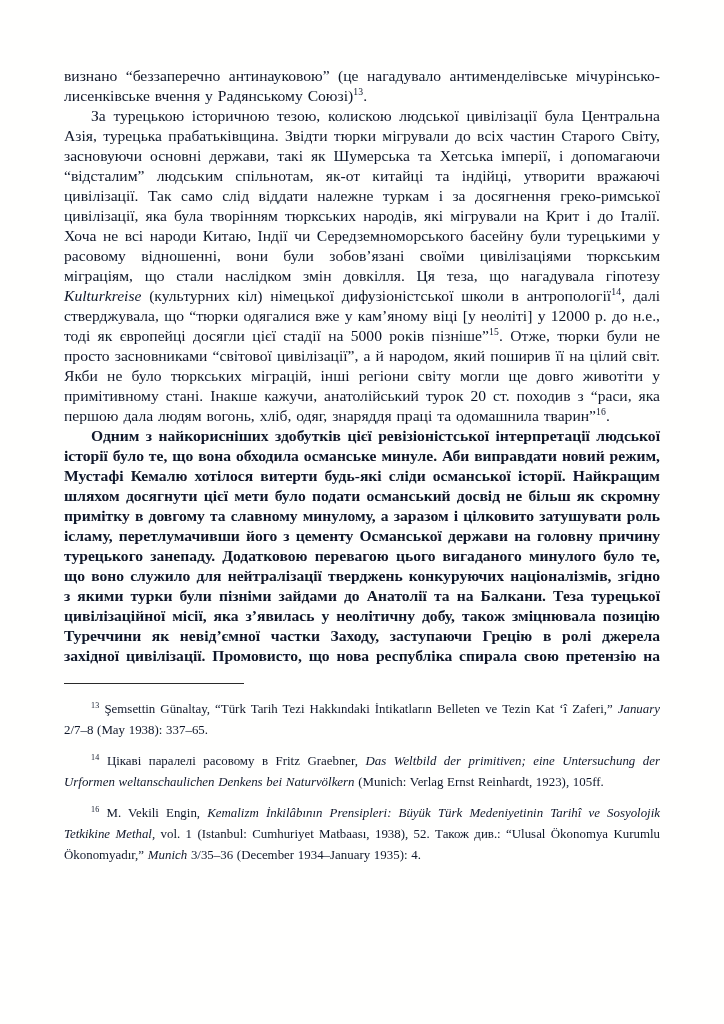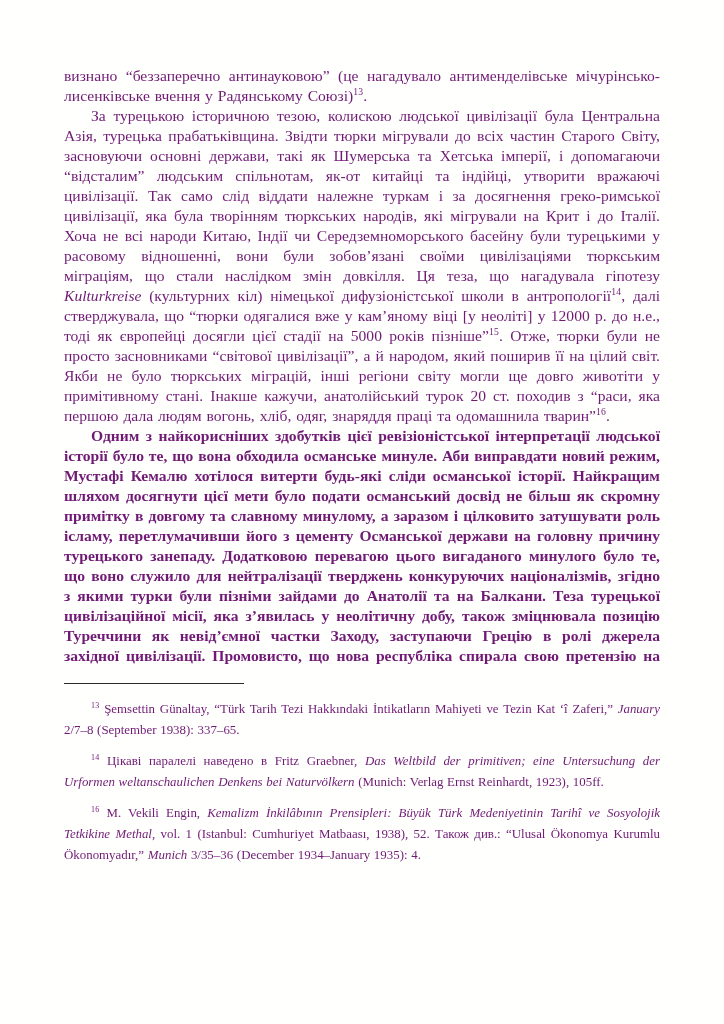--- a/index.html
+++ b/index.html
@@ -7,21 +7,21 @@
     padding: 0;
     background: #e8e8e8;
   }
   .page {
     position: relative;
     box-sizing: border-box;
     width: 724px;
     height: 1024px;
     margin: 0 auto;
     background: #fffffe;
-    color: #701a75;
+    color: #0f172a;
     font-family: "Liberation Serif", "DejaVu Serif", serif;
     padding: 66px 64px 44px 64px;
     overflow: hidden;
   }
   .body-text p {
     margin: 0;
     font-size: 15.6px;
     line-height: 20px;
     text-align: justify;
     word-spacing: 1px;
@@ -57,17 +57,17 @@
 <div class="page">
   <main class="body-text">
       <p class="para"><span>визнано “беззаперечно антинауковою” (це нагадувало антименделівське мічурінсько-лисенківське вчення у Радянському Союзі)</span><sup>13</sup><span>.</span></p>
       <p class="para indent"><span>За турецькою історичною тезою, колискою людської цивілізації була Центральна Азія, турецька прабатьківщина. Звідти тюрки мігрували до всіх частин Старого Світу, засновуючи основні держави, такі як Шумерська та Хетська імперії, і допомагаючи “відсталим” людським спільнотам, як-от китайці та індійці, утворити вражаючі цивілізації. Так само слід віддати належне туркам і за досягнення греко-римської цивілізації, яка була творінням тюркських народів, які мігрували на Крит і до Італії. Хоча не всі народи Китаю, Індії чи Середземноморського басейну були турецькими у расовому відношенні, вони були зобов’язані своїми цивілізаціями тюркським міграціям, що стали наслідком змін довкілля. Ця теза, що нагадувала гіпотезу </span><i>Kulturkreise</i><span> (культурних кіл) німецької дифузіоністської школи в антропології</span><sup>14</sup><span>, далі стверджувала, що “тюрки одягалися вже у кам’яному віці [у неоліті] у 12000 р. до н.е., тоді як європейці досягли цієї стадії на 5000 років пізніше”</span><sup>15</sup><span>. Отже, тюрки були не просто засновниками “світової цивілізації”, а й народом, який поширив її на цілий світ. Якби не було тюркських міграцій, інші регіони світу могли ще довго животіти у примітивному стані. Інакше кажучи, анатолійський турок 20 ст. походив з “раси, яка першою дала людям вогонь, хліб, одяг, знаряддя праці та одомашнила тварин”</span><sup>16</sup><span>.</span></p>
       <p class="para indent justify-last"><span>Одним з найкорисніших здобутків цієї ревізіоністської інтерпретації людської історії було те, що вона обходила османське минуле. Аби виправдати новий режим, Мустафі Кемалю хотілося витерти будь-які сліди османської історії. Найкращим шляхом досягнути цієї мети було подати османський досвід не більш як скромну примітку в довгому та славному минулому, а заразом і цілковито затушувати роль ісламу, перетлумачивши його з цементу Османської держави на головну причину турецького занепаду. Додатковою перевагою цього вигаданого минулого було те, що воно служило для нейтралізації тверджень конкуруючих націоналізмів, згідно з якими турки були пізніми зайдами до Анатолії та на Балкани. Теза турецької цивілізаційної місії, яка з’явилась у неолітичну добу, також зміцнювала позицію Туреччини як невід’ємної частки Заходу, заступаючи Грецію в ролі джерела західної цивілізації. Промовисто, що нова республіка спирала свою претензію на</span></p>
     </main>
 
   <hr class="footnote-rule">
 
   <section class="footnotes">
-      <p class="footnote indent"><sup>13</sup><span> Şemsettin Günaltay, “Türk Tarih Tezi Hakkındaki İntikatların Mahiyeti ve Tezin Kat ‘î Zaferi,” </span><i>January</i><span> 2/7–8 (September 1938): 337–65.</span></p>
-      <p class="footnote indent"><sup>14</sup><span> Цікаві паралелі наведено в Fritz Graebner, </span><i>Das Weltbild der primitiven; eine Untersuchung der Urformen weltanschaulichen Denkens bei Naturvölkern</i><span> (Munich: Verlag Ernst Reinhardt, 1923), 105ff.</span></p>
+      <p class="footnote indent"><sup>13</sup><span> Şemsettin Günaltay, “Türk Tarih Tezi Hakkındaki İntikatların Belleten ve Tezin Kat ‘î Zaferi,” </span><i>January</i><span> 2/7–8 (May 1938): 337–65.</span></p>
+      <p class="footnote indent"><sup>14</sup><span> Цікаві паралелі расовому в Fritz Graebner, </span><i>Das Weltbild der primitiven; eine Untersuchung der Urformen weltanschaulichen Denkens bei Naturvölkern</i><span> (Munich: Verlag Ernst Reinhardt, 1923), 105ff.</span></p>
       <p class="footnote indent"><sup>16</sup><span> M. Vekili Engin, </span><i>Kemalizm İnkilâbının Prensipleri: Büyük Türk Medeniyetinin Tarihî ve Sosyolojik Tetkikine Methal</i><span>, vol. 1 (Istanbul: Cumhuriyet Matbaası, 1938), 52. Також див.: “Ulusal Ökonomya Kurumlu Ökonomyadır,” </span><i>Munich</i><span> 3/35–36 (December 1934–January 1935): 4.</span></p>
     </section>
 </div>
 
 </body></html>

